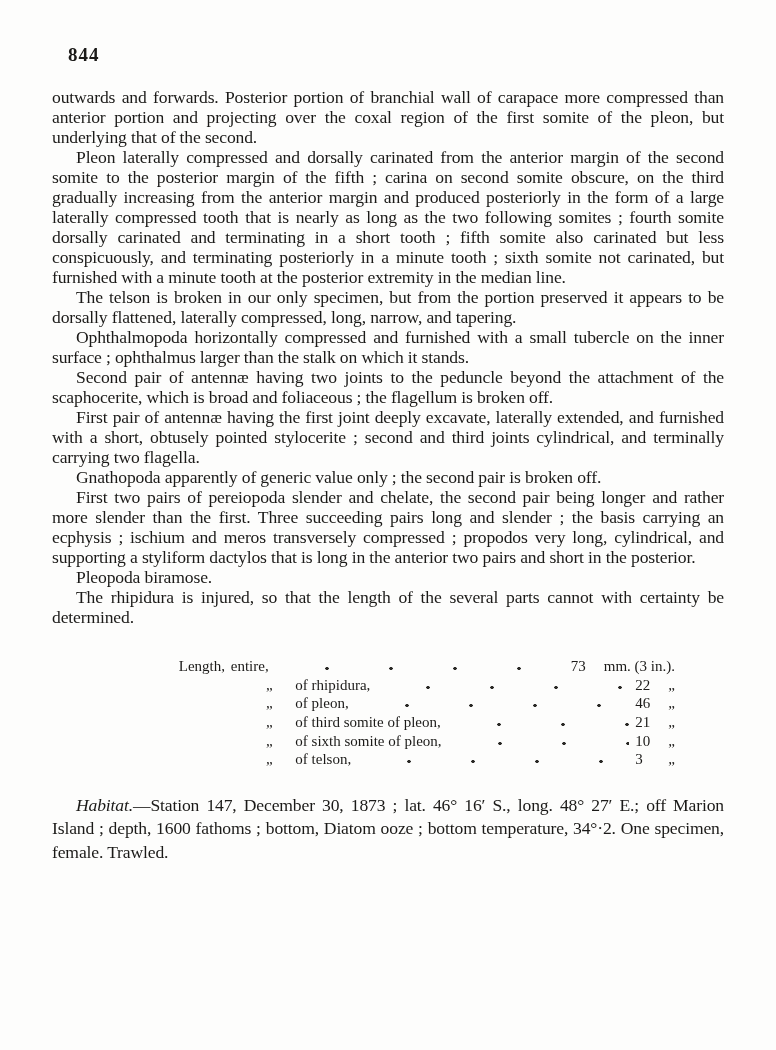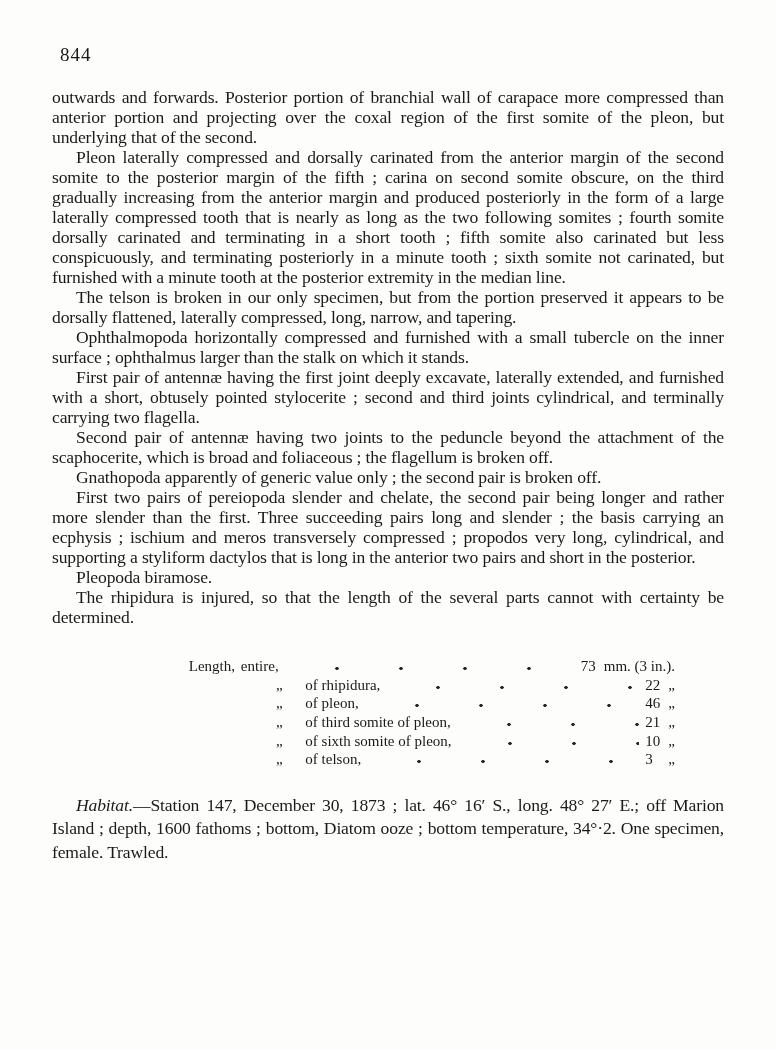--- a/index.html
+++ b/index.html
@@ -17,24 +17,24 @@
     height: 1050px;
     padding: 44px 52px 0 52px;
   }
   
   .header {
     position: relative;
     height: 22px;
   }
   .pagenum {
     position: absolute;
-    left: 8px;
+    left: 16px;
     top: 0;
     font-size: 19px;
-    font-weight: 400;
+    font-weight: 700;
     letter-spacing: 1px;
   }
   .running-title {
     display: block;
     text-align: center;
     font-size: 14.5px;
     font-weight: 700;
     letter-spacing: 2.2px;
     word-spacing: 7px;
     padding-top: 2px;
@@ -87,21 +87,21 @@
     background-position: left 10px bottom 4px;
   }
   .mvalue {
     flex: none;
     width: 20px;
     text-align: left;
     white-space: nowrap;
   }
   .munit {
     flex: none;
-    margin-left: 3px;
+    margin-left: 13px;
     white-space: nowrap;
   }
   
   .habitat {
     margin: 24px 0 0 0;
     font-size: 17.6px;
     line-height: 23.2px;
     letter-spacing: -0.15px;
     text-align: justify;
     text-indent: 24px;
@@ -115,22 +115,22 @@
 
   <div class="header">
     <span class="pagenum">844</span>
   </div>
 
   <div class="body-text">
     <p class="noindent">outwards and forwards.  Posterior portion of branchial wall of carapace more compressed than anterior portion and projecting over the coxal region of the first somite of the pleon, but underlying that of the second.</p>
     <p>Pleon laterally compressed and dorsally carinated from the anterior margin of the second somite to the posterior margin of the fifth ; carina on second somite obscure, on the third gradually increasing from the anterior margin and produced posteriorly in the form of a large laterally compressed tooth that is nearly as long as the two following somites ; fourth somite dorsally carinated and terminating in a short tooth ; fifth somite also carinated but less conspicuously, and terminating posteriorly in a minute tooth ; sixth somite not carinated, but furnished with a minute tooth at the posterior extremity in the median line.</p>
     <p>The telson is broken in our only specimen, but from the portion preserved it appears to be dorsally flattened, laterally compressed, long, narrow, and tapering.</p>
     <p>Ophthalmopoda horizontally compressed and furnished with a small tubercle on the inner surface ; ophthalmus larger than the stalk on which it stands.</p>
+    <p>Second pair of antennæ having two joints to the peduncle beyond the attachment of the scaphocerite, which is broad and foliaceous ; the flagellum is broken off.</p>
     <p>First pair of antennæ having the first joint deeply excavate, laterally extended, and furnished with a short, obtusely pointed stylocerite ; second and third joints cylindrical, and terminally carrying two flagella.</p>
-    <p>Second pair of antennæ having two joints to the peduncle beyond the attachment of the scaphocerite, which is broad and foliaceous ; the flagellum is broken off.</p>
     <p>Gnathopoda apparently of generic value only ; the second pair is broken off.</p>
     <p>First two pairs of pereiopoda slender and chelate, the second pair being longer and rather more slender than the first.  Three succeeding pairs long and slender ; the basis carrying an ecphysis ; ischium and meros transversely compressed ; propodos very long, cylindrical, and supporting a styliform dactylos that is long in the anterior two pairs and short in the posterior.</p>
     <p>Pleopoda biramose.</p>
     <p>The rhipidura is injured, so that the length of the several parts cannot with certainty be determined.</p>
   </div>
 
   <div class="meas-table">
     <div class="mrow">
       <span class="mlead">
         <span class="mprefix">Length,</span>

